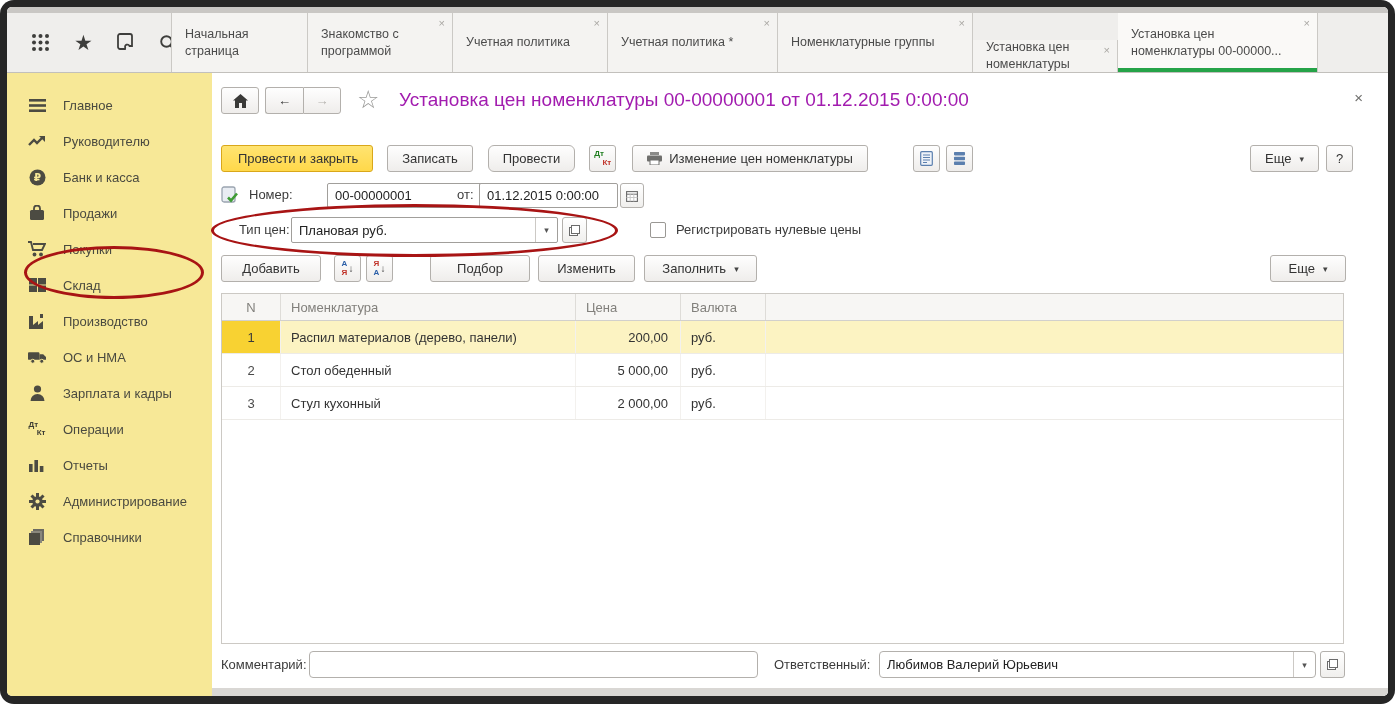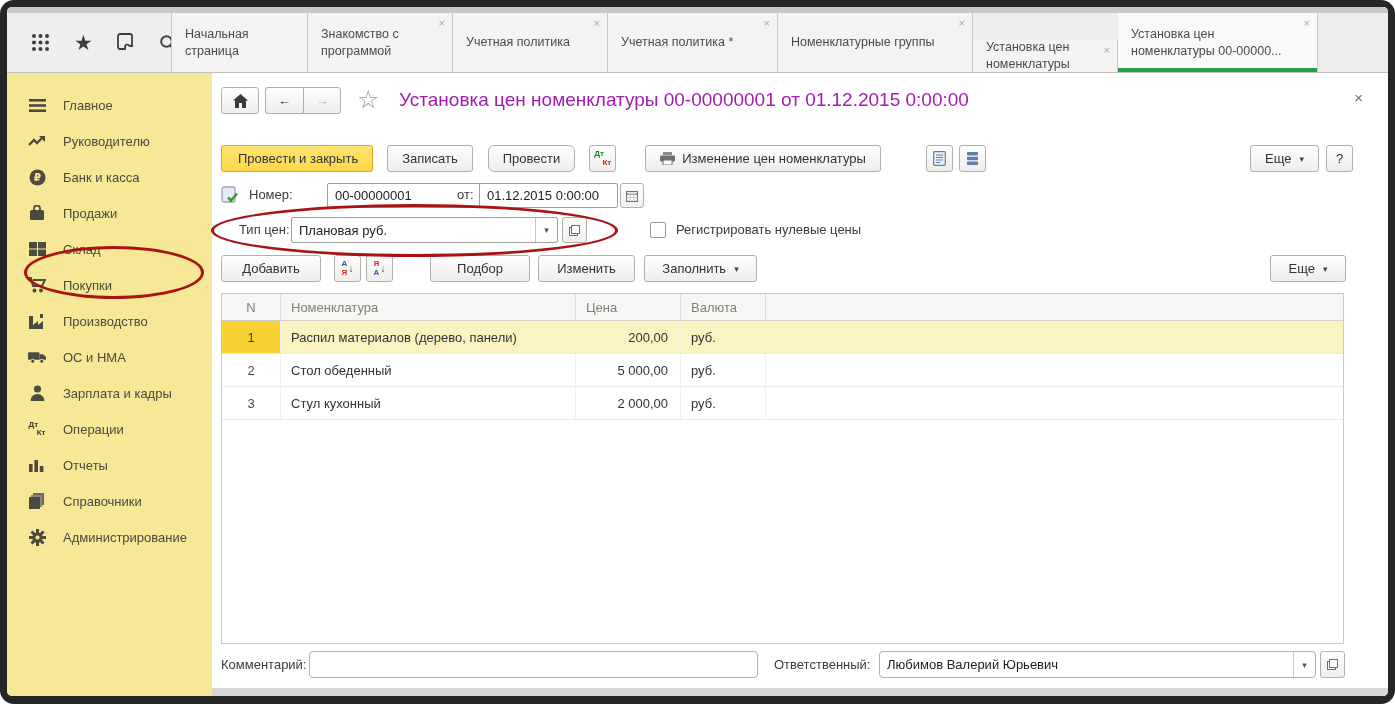--- a/index.html
+++ b/index.html
@@ -41,21 +41,21 @@
   .home-btn{position:absolute;left:9px;top:0;width:38px;}
   .nav-group{position:absolute;left:53px;top:0;display:flex;}
   .nav-group .btn{width:38px;}
   .nav-group .btn:first-child{border-radius:3px 0 0 3px;border-right:none;}
   .nav-group .btn:last-child{border-radius:0 3px 3px 0;}
   .fav-star{position:absolute;left:145px;top:-2px;font-size:25px;color:#9a9a98;}
   .page-title{position:absolute;left:187px;top:2px;font-size:19px;color:#a21caf;white-space:nowrap;}
   .form-close{position:absolute;right:25px;top:2px;font-size:15px;color:#6f6f6d;}
 
   .cmd-row{position:absolute;left:9px;top:72px;right:35px;height:27px;display:flex;align-items:center;}
-  .cmd-row .ml12{margin-left:14px;} .cmd-row .ml15{margin-left:15px;border-radius:6px;} .cmd-row .ml14{margin-left:14px;} .cmd-row .ml13{margin-left:29px;} .cmd-row .ml45{margin-left:45px;} .cmd-row .ml6{margin-left:6px;} .cmd-row .ml7{margin-left:7px;}
+  .cmd-row .ml12{margin-left:14px;} .cmd-row .ml15{margin-left:15px;border-radius:6px;} .cmd-row .ml14{margin-left:14px;} .cmd-row .ml13{margin-left:16px;} .cmd-row .ml45{margin-left:45px;} .cmd-row .ml6{margin-left:6px;} .cmd-row .ml7{margin-left:7px;}
   .rightgrp{margin-left:auto;display:flex;}
   .dtkt{position:relative;width:17px;height:17px;font-weight:bold;font-size:8px;line-height:1;}
   .dtkt .dt{position:absolute;left:0;top:0;color:#1e7d1e;}
   .dtkt .kt{position:absolute;right:0;bottom:0;color:#c03228;}
 
   .num-row{position:absolute;left:0;top:110px;right:0;height:26px;}
   .type-row{position:absolute;left:0;top:144px;right:0;height:26px;}
   .flabel{position:absolute;top:4px;font-size:13px;color:#3b3b3b;white-space:nowrap;}
   .tinput{position:absolute;box-sizing:border-box;height:25px;border:1px solid #a19f9b;border-radius:2px;background:#fff;font-size:13px;color:#222;display:flex;align-items:center;padding:0 7px;}
   .combo{position:absolute;box-sizing:border-box;height:26px;border:1px solid #a19f9b;border-radius:2px;background:#fff;display:flex;align-items:center;}
@@ -203,43 +203,43 @@
           <span class="sicon">
             <svg width="16" height="16" viewBox="0 0 16 16">
               <path d="M5 5V3.5A3 3 0 0 1 11 3.5V5" fill="none" stroke="#4c4b42" stroke-width="1.8"></path>
               <rect x="1" y="5" width="14" height="10" rx="1.5" fill="#4c4b42"></rect>
             </svg>
           </span>
           <span>Продажи</span>
         </div>
         <div class="side-item">
           <span class="sicon">
+            <svg width="18" height="16" viewBox="0 0 18 16">
+              <path d="M0 1h3l2 8h9l3-6H5" fill="none" stroke="#4c4b42" stroke-width="1.9"></path>
+              <circle cx="6.5" cy="13.5" r="1.9" fill="#4c4b42"></circle>
+              <circle cx="13" cy="13.5" r="1.9" fill="#4c4b42"></circle>
+            </svg>
+          </span>
+          <span>Покупки</span>
+        </div>
+        <div class="side-item">
+          <span class="sicon">
             <svg width="17" height="15" viewBox="0 0 17 15">
               <g fill="#4c4b42">
                 <rect width="8" height="6.5"></rect>
                 <rect x="9" width="8" height="6.5"></rect>
                 <rect y="7.5" width="8" height="6.5"></rect>
                 <rect x="9" y="7.5" width="8" height="6.5"></rect>
               </g>
             </svg>
           </span>
           <span>Склад</span>
         </div>
         <div class="side-item">
           <span class="sicon">
-            <svg width="18" height="16" viewBox="0 0 18 16">
-              <path d="M0 1h3l2 8h9l3-6H5" fill="none" stroke="#4c4b42" stroke-width="1.9"></path>
-              <circle cx="6.5" cy="13.5" r="1.9" fill="#4c4b42"></circle>
-              <circle cx="13" cy="13.5" r="1.9" fill="#4c4b42"></circle>
-            </svg>
-          </span>
-          <span>Покупки</span>
-        </div>
-        <div class="side-item">
-          <span class="sicon">
             <svg width="18" height="15" viewBox="0 0 18 15">
               <path d="M1 15V2h4v9l5-4v4l5-4v8z" fill="#4c4b42"></path>
               <rect x="12" y="0" width="3" height="4" fill="#4c4b42"></rect>
             </svg>
           </span>
           <span>Производство</span>
         </div>
         <div class="side-item">
           <span class="sicon">
             <svg width="19" height="14" viewBox="0 0 19 14">
@@ -273,45 +273,45 @@
           <span class="sicon">
             <svg width="16" height="14" viewBox="0 0 16 14">
               <g fill="#4c4b42">
                 <rect x="0" y="6" width="3.6" height="8"></rect>
                 <rect x="5.4" y="2" width="3.6" height="12"></rect>
                 <rect x="10.8" y="8" width="3.6" height="6"></rect>
               </g>
             </svg>
           </span>
           <span>Отчеты</span>
-        </div>
-        <div class="side-item">
-          <span class="sicon">
-            <svg width="16" height="16" viewBox="0 0 16 16">
-              <rect x="4" y="0" width="11" height="12" fill="#6c6b62"></rect>
-              <rect x="2" y="2" width="11" height="12" fill="#8a887d"></rect>
-              <rect x="0" y="4" width="11" height="12" fill="#4c4b42"></rect>
-            </svg>
-          </span>
-          <span>Справочники</span>
         </div>
         <div class="side-item">
           <span class="sicon">
             <svg width="17" height="17" viewBox="0 0 17 17">
               <g fill="#4c4b42">
                 <rect x="7" y="0" width="3" height="17"></rect>
                 <rect x="0" y="7" width="17" height="3"></rect>
                 <rect x="7" y="0" width="3" height="17" transform="rotate(45 8.5 8.5)"></rect>
                 <rect x="7" y="0" width="3" height="17" transform="rotate(-45 8.5 8.5)"></rect>
                 <circle cx="8.5" cy="8.5" r="5.2"></circle>
               </g>
               <circle cx="8.5" cy="8.5" r="2.1" fill="#f7e897"></circle>
             </svg>
           </span>
           <span>Администрирование</span>
+        </div>
+        <div class="side-item">
+          <span class="sicon">
+            <svg width="16" height="16" viewBox="0 0 16 16">
+              <rect x="4" y="0" width="11" height="12" fill="#6c6b62"></rect>
+              <rect x="2" y="2" width="11" height="12" fill="#8a887d"></rect>
+              <rect x="0" y="4" width="11" height="12" fill="#4c4b42"></rect>
+            </svg>
+          </span>
+          <span>Справочники</span>
         </div>
       </div>
 
     <div class="content">
 
       <div class="header-row">
         <div class="btn iconb home-btn">
           <svg width="15" height="14" viewBox="0 0 15 14">
               <path d="M7.5 0 0 6.5h2V14h4V9h3v5h4V6.5h2z" fill="#3a3a38"></path>
             </svg>

